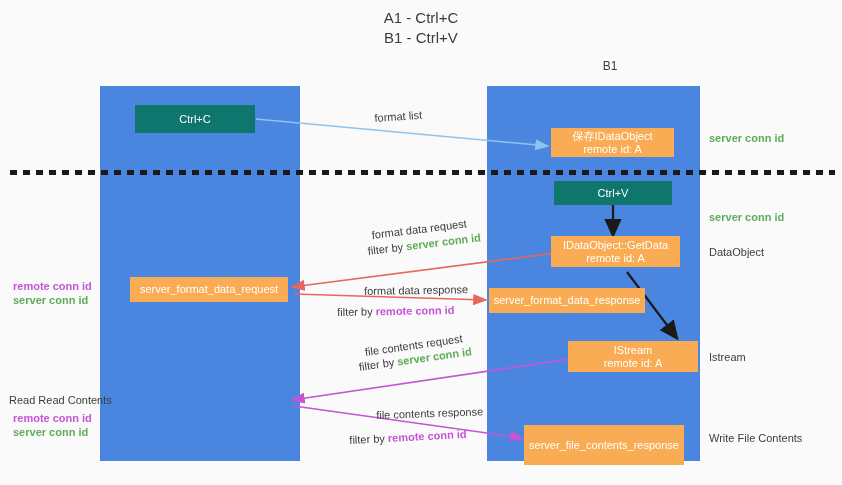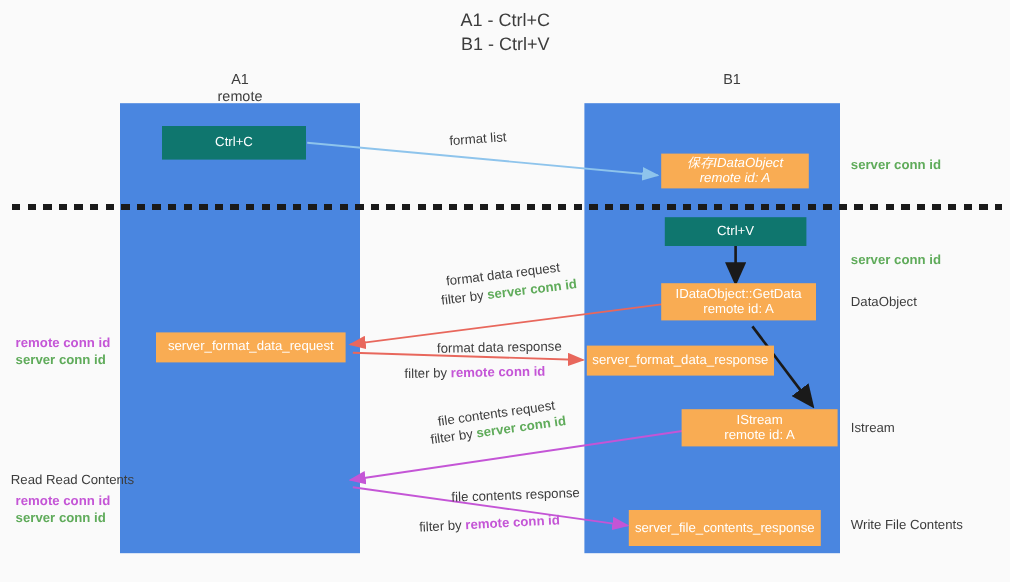--- a/index.html
+++ b/index.html
@@ -58,24 +58,20 @@
 </head>
 <body>
 
 <div id="stage">
 
   <div class="title">
     <div>A1 - Ctrl+C</div>
     <div>B1 - Ctrl+V</div>
   </div>
 
-  <div class="colhead" style="left:110px;top:59px;width:180px;">
-    <div>A1</div>
-    <div>remote</div>
-  </div>
   <div class="colhead" style="left:520px;top:59px;width:180px;">
     <div>B1</div>
   </div>
 
   <div class="lane" style="left:100px;top:86px;width:200px;height:375px;"></div>
   <div class="lane" style="left:487px;top:86px;width:213px;height:375px;"></div>
 
   <svg class="overlay" viewBox="0 0 842 485">
     <defs>
       <marker id="ar-blue" markerWidth="9" markerHeight="7" refX="8" refY="3.5" orient="auto">
@@ -106,21 +102,21 @@
 
     <line x1="294" y1="406" x2="523" y2="438" stroke="#c455d6" stroke-width="1.6" marker-end="url(#ar-mag)"></line>
   </svg>
 
   <div class="dashed"></div>
 
   <div class="box green" style="left:135px;top:105px;width:120px;height:28px;">
     <div>Ctrl+C</div>
   </div>
 
-  <div class="box orange" style="left:551px;top:128px;width:123px;height:29px;font-style:italic;">
+  <div class="box orange" style="left:551px;top:128px;width:123px;height:29px;">
     <div>保存IDataObject</div>
     <div>remote id: A</div>
   </div>
 
   <div class="box green" style="left:554px;top:181px;width:118px;height:24px;">
     <div>Ctrl+V</div>
   </div>
 
   <div class="box orange" style="left:551px;top:236px;width:129px;height:31px;">
     <div>IDataObject::GetData</div>
@@ -134,21 +130,21 @@
 
   <div class="box orange" style="left:489px;top:288px;width:156px;height:25px;">
     <div>server_format_data_response</div>
   </div>
 
   <div class="box orange" style="left:130px;top:277px;width:158px;height:25px;">
     <div>server_format_data_request</div>
   </div>
 
 
-  <div class="box orange" style="left:524px;top:425px;width:160px;height:30px;">
+  <div class="box orange" style="left:524px;top:425px;width:160px;height:40px;">
     <div>server_file_contents_response</div>
   </div>
 
   <div class="ann green" style="left:709px;top:131px;">server conn id</div>
   <div class="ann green" style="left:709px;top:210px;">server conn id</div>
   <div class="ann dark" style="left:709px;top:245px;">DataObject</div>
   <div class="ann dark" style="left:709px;top:350px;">Istream</div>
   <div class="ann dark" style="left:709px;top:431px;">Write File Contents</div>
 
   <div class="ann magenta" style="left:13px;top:279px;">remote conn id</div>

